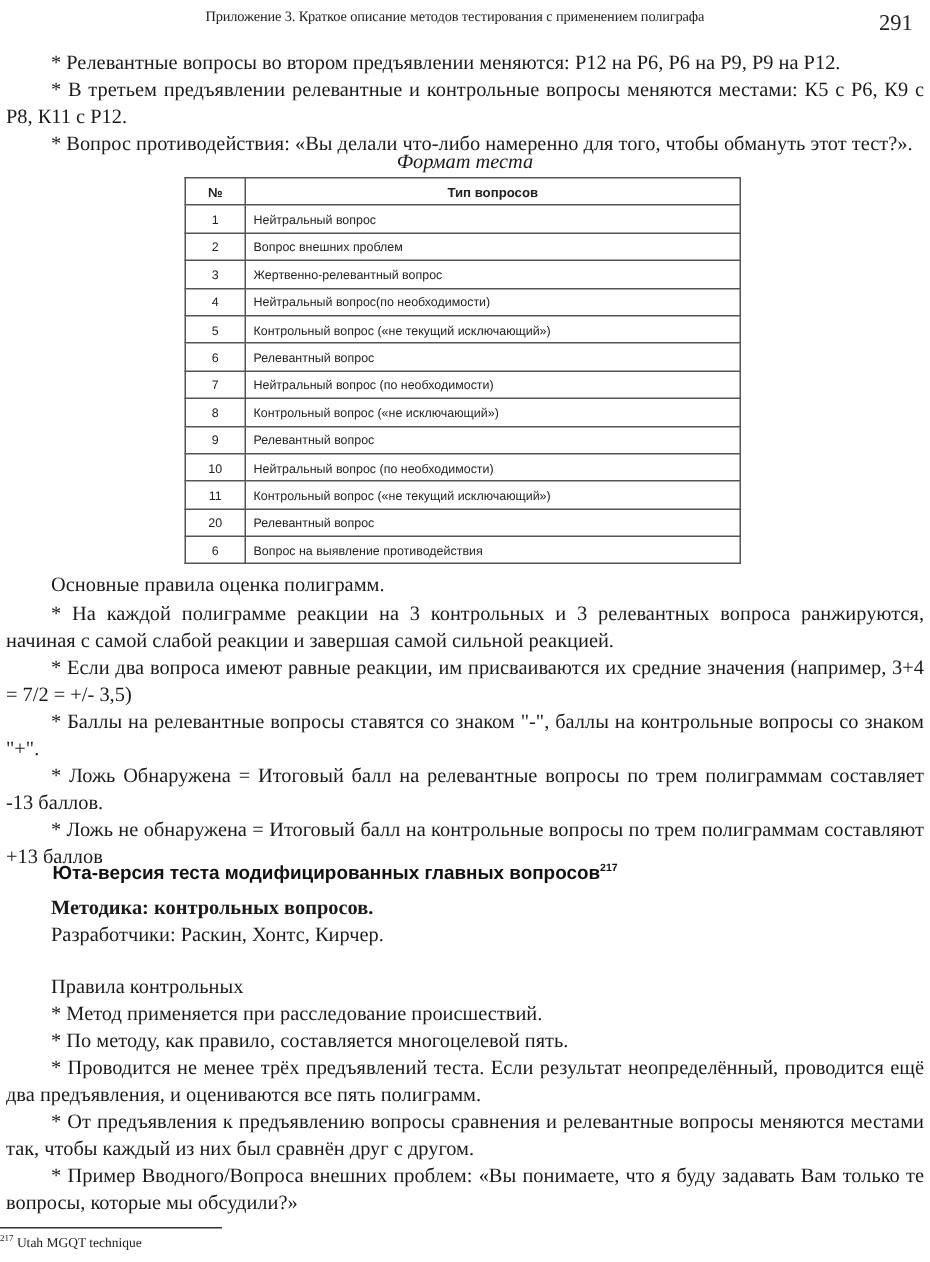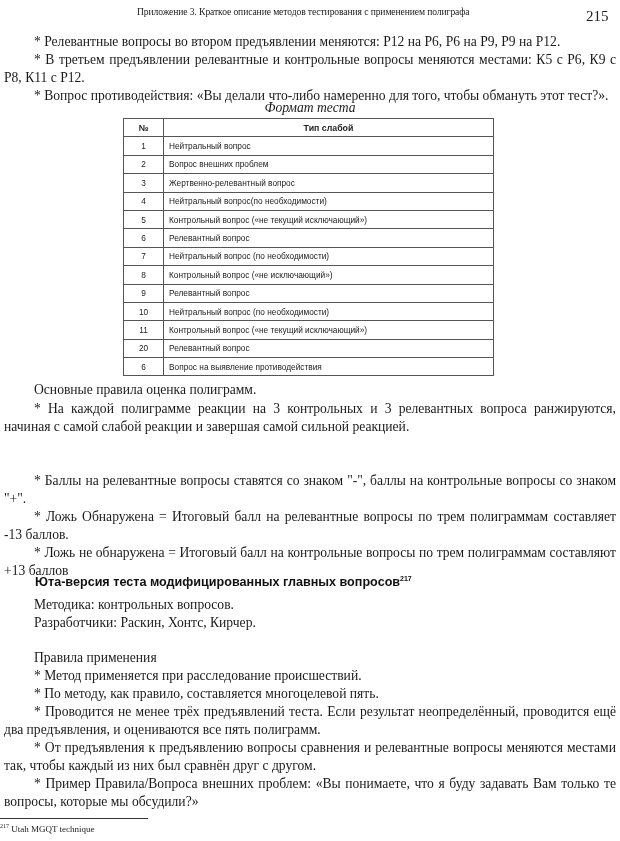--- a/index.html
+++ b/index.html
@@ -26,34 +26,34 @@
   .fn { position:absolute; left:0; top:823px; font-size:9px; color:#222; }
   .fn sup { font-size:6px; }
 </style>
 </head>
 <body>
 
 <div class="page">
 
   <div class="header">
     <span class="header-title">Приложение 3. Краткое описание методов тестирования с применением полиграфа</span>
-    <span class="page-number">215</span>
+    <span class="page-number">291</span>
   </div>
 
   <p class="p ind" style="top:33px;">* Релевантные вопросы во втором предъявлении меняются: Р12 на Р6, Р6 на Р9, Р9 на Р12.</p>
   <p class="p ind" style="top:51px;">* В третьем предъявлении релевантные и контрольные вопросы меняются местами: К5 с Р6, К9 с Р8, К11 с Р12.</p>
   <p class="p ind" style="top:87px;">* Вопрос противодействия: «Вы делали что-либо намеренно для того, чтобы обмануть этот тест?».</p>
 
   <div class="caption">Формат теста</div>
 
   <table class="fmt">
     <thead>
       <tr>
         <th>№</th>
-        <th>Тип слабой</th>
+        <th>Тип вопросов</th>
       </tr>
     </thead>
     <tbody>
       <tr>
           <td class="num">1</td>
           <td class="type">Нейтральный вопрос</td>
         </tr>
       <tr>
           <td class="num">2</td>
           <td class="type">Вопрос внешних проблем</td>
@@ -100,37 +100,38 @@
         </tr>
       <tr>
           <td class="num">6</td>
           <td class="type">Вопрос на выявление противодействия</td>
         </tr>
     </tbody>
   </table>
 
   <p class="p it" style="top:381px; left:34px; width:580px;">Основные правила оценка полиграмм.</p>
   <p class="p ind" style="top:400px;">* На каждой полиграмме реакции на 3 контрольных и 3 релевантных вопроса ранжируются, начиная с самой слабой реакции и завершая самой сильной реакцией.</p>
+  <p class="p ind" style="top:436px;">* Если два вопроса имеют равные реакции, им присваиваются их средние значения (например, 3+4 = 7/2 = +/- 3,5)</p>
   <p class="p ind" style="top:472px;">* Баллы на релевантные вопросы ставятся со знаком "-", баллы на контрольные вопросы со знаком "+".</p>
   <p class="p ind" style="top:508px;">* Ложь Обнаружена = Итоговый балл на релевантные вопросы по трем полиграммам составляет -13 баллов.</p>
   <p class="p ind" style="top:544px;">* Ложь не обнаружена = Итоговый балл на контрольные вопросы по трем полиграммам составляют +13 баллов</p>
 
   <div class="sect">
     <span>Юта-версия теста модифицированных главных вопросов</span><sup>217</sup>
   </div>
 
-  <p class="p" style="top:596px; left:34px; width:580px;">Методика: контрольных вопросов.</p>
+  <p class="p" style="top:596px; left:34px; width:580px;font-weight:bold;">Методика: контрольных вопросов.</p>
   <p class="p" style="top:614px; left:34px; width:580px;">Разработчики: Раскин, Хонтс, Кирчер.</p>
 
-  <p class="p it" style="top:649px; left:34px; width:580px;">Правила применения</p>
+  <p class="p it" style="top:649px; left:34px; width:580px;">Правила контрольных</p>
   <p class="p" style="top:667px; left:34px; width:580px;">* Метод применяется при расследование происшествий.</p>
   <p class="p" style="top:685px; left:34px; width:580px;">* По методу, как правило, составляется многоцелевой пять.</p>
   <p class="p ind" style="top:703px;">* Проводится не менее трёх предъявлений теста. Если результат неопределённый, проводится ещё два предъявления, и оцениваются все пять полиграмм.</p>
   <p class="p ind" style="top:739px;">* От предъявления к предъявлению вопросы сравнения и релевантные вопросы меняются местами так, чтобы каждый из них был сравнён друг с другом.</p>
-  <p class="p ind" style="top:775px;">* Пример Правила/Вопроса внешних проблем: «Вы понимаете, что я буду задавать Вам только те вопросы, которые мы обсудили?»</p>
+  <p class="p ind" style="top:775px;">* Пример Вводного/Вопроса внешних проблем: «Вы понимаете, что я буду задавать Вам только те вопросы, которые мы обсудили?»</p>
 
   <div class="fn-rule"></div>
   <div class="fn">
     <sup>217</sup>
     <span>Utah MGQT technique</span>
   </div>
 
 </div>
 
 </body></html>

